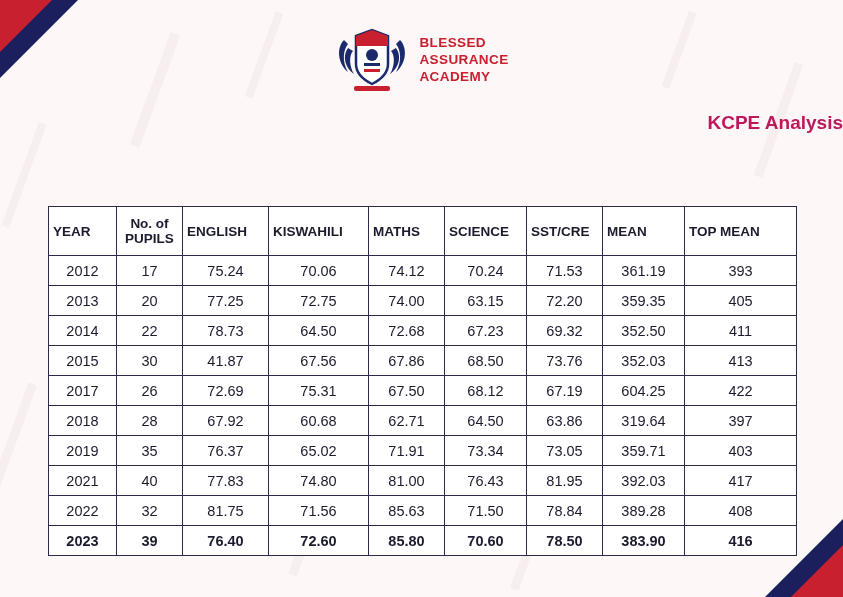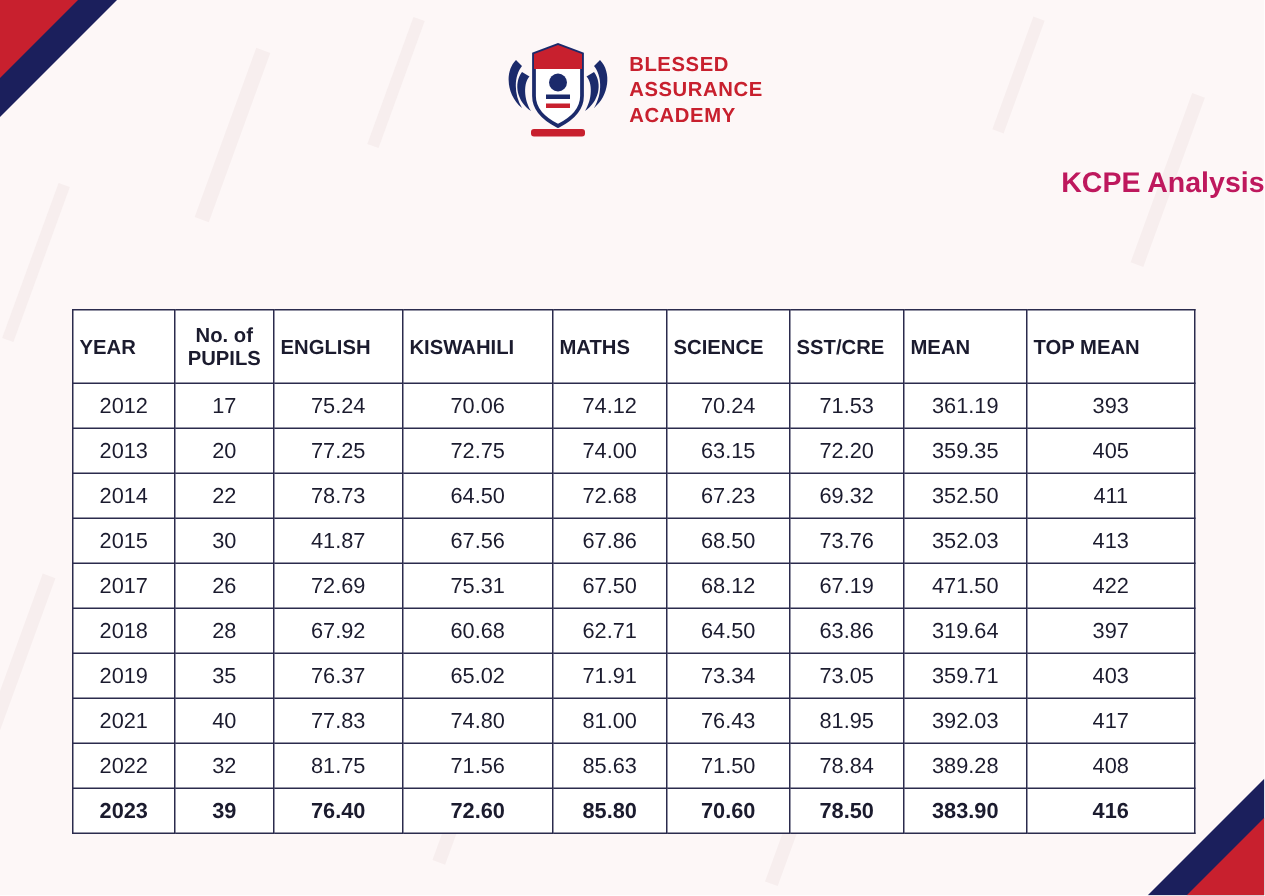--- a/index.html
+++ b/index.html
@@ -263,21 +263,21 @@
             <td>413</td>
           </tr>
           <tr>
             <td class="year-cell">2017</td>
             <td>26</td>
             <td>72.69</td>
             <td>75.31</td>
             <td>67.50</td>
             <td>68.12</td>
             <td>67.19</td>
-            <td>471.50</td>
+            <td>604.25</td>
             <td>422</td>
           </tr>
           <tr>
             <td class="year-cell">2018</td>
             <td>28</td>
             <td>67.92</td>
             <td>60.68</td>
             <td>62.71</td>
             <td>64.50</td>
             <td>63.86</td>

